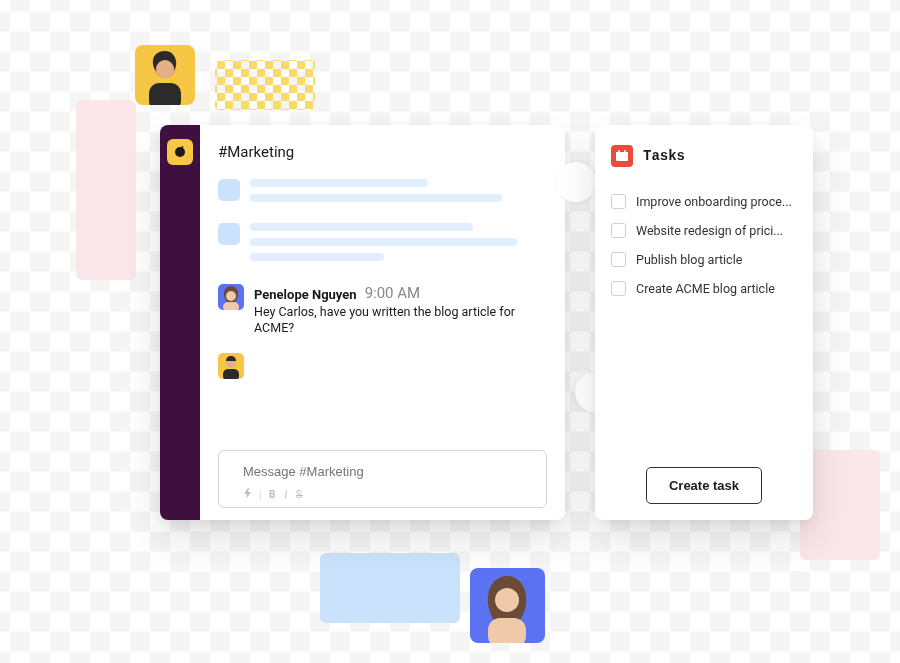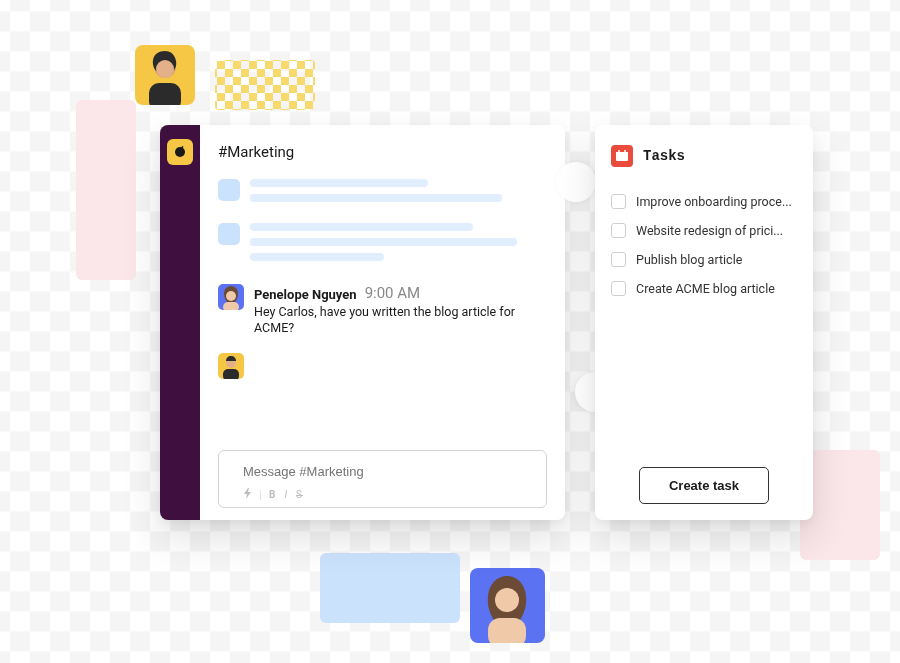--- a/index.html
+++ b/index.html
@@ -110,21 +110,21 @@
     .tasks-icon svg { width:14px; height:14px; }
     .tasks-title { font-weight:700; font-size:14px; color:#1a1a1a; }
     .task-item { display:flex; align-items:center; gap:10px; padding:7px 0; font-size:12.5px; color:#333; white-space:nowrap; overflow:hidden; text-overflow:ellipsis; }
     .task-checkbox { width:15px; height:15px; border:1.5px solid #cfcfcf; border-radius:3px; flex-shrink:0; }
     .task-label { overflow:hidden; text-overflow:ellipsis; }
     .create-task-btn {
       margin-top:auto;
       border:1.5px solid #333; background:#fff; color:#1a1a1a;
       font-weight:700; font-size:13px;
       padding:10px 14px; border-radius:5px; cursor:pointer;
-      align-self:center; width: 130px;
+      align-self:center; width: 116px;
     }
 
     
     .connector { position:absolute; background:#fff; border-radius:50%; box-shadow: 2px 0 6px rgba(0,0,0,0.06); }
     .connector.top { left: 556px; top: 162px; width:40px; height:40px; }
     .connector.bottom { left: 575px; top: 372px; width:40px; height:40px; box-shadow: -2px 0 6px rgba(0,0,0,0.06); }
 
   </style>
 </head>
 <body>

